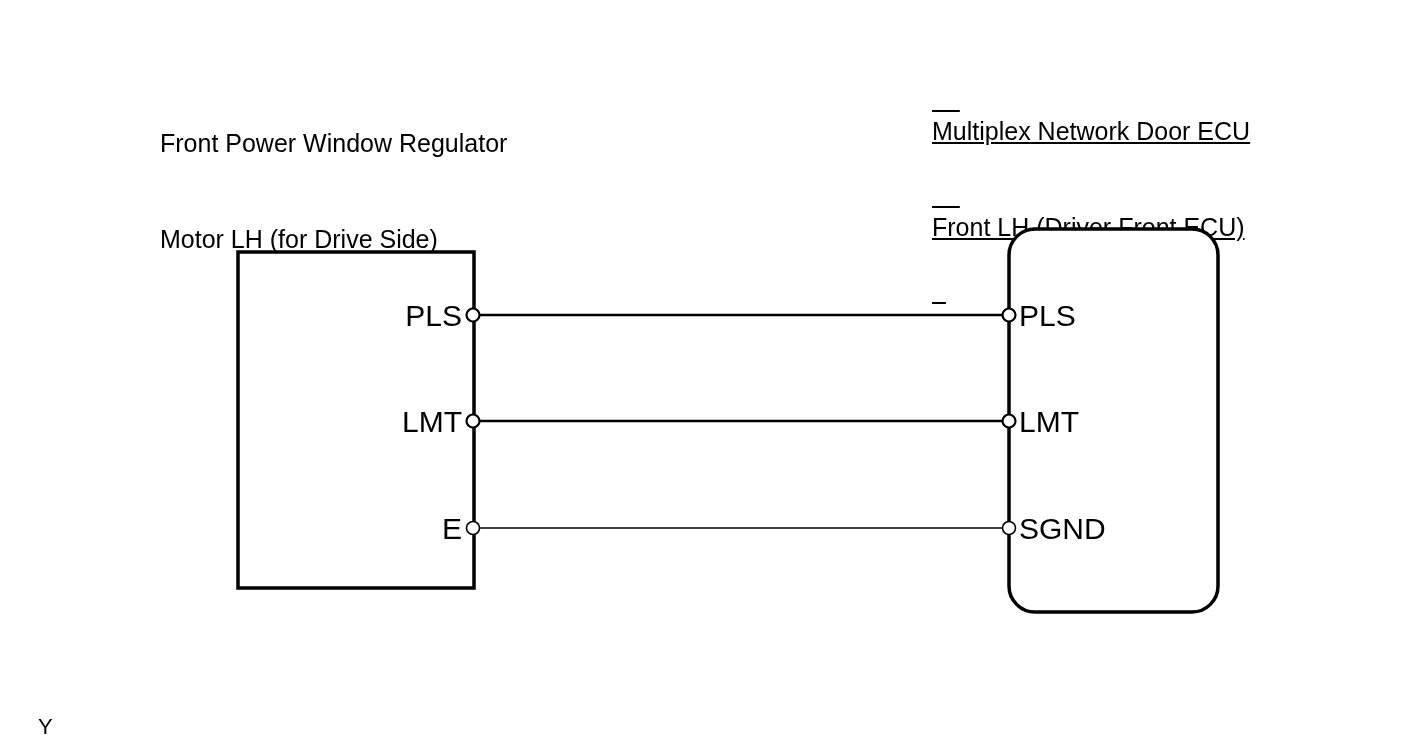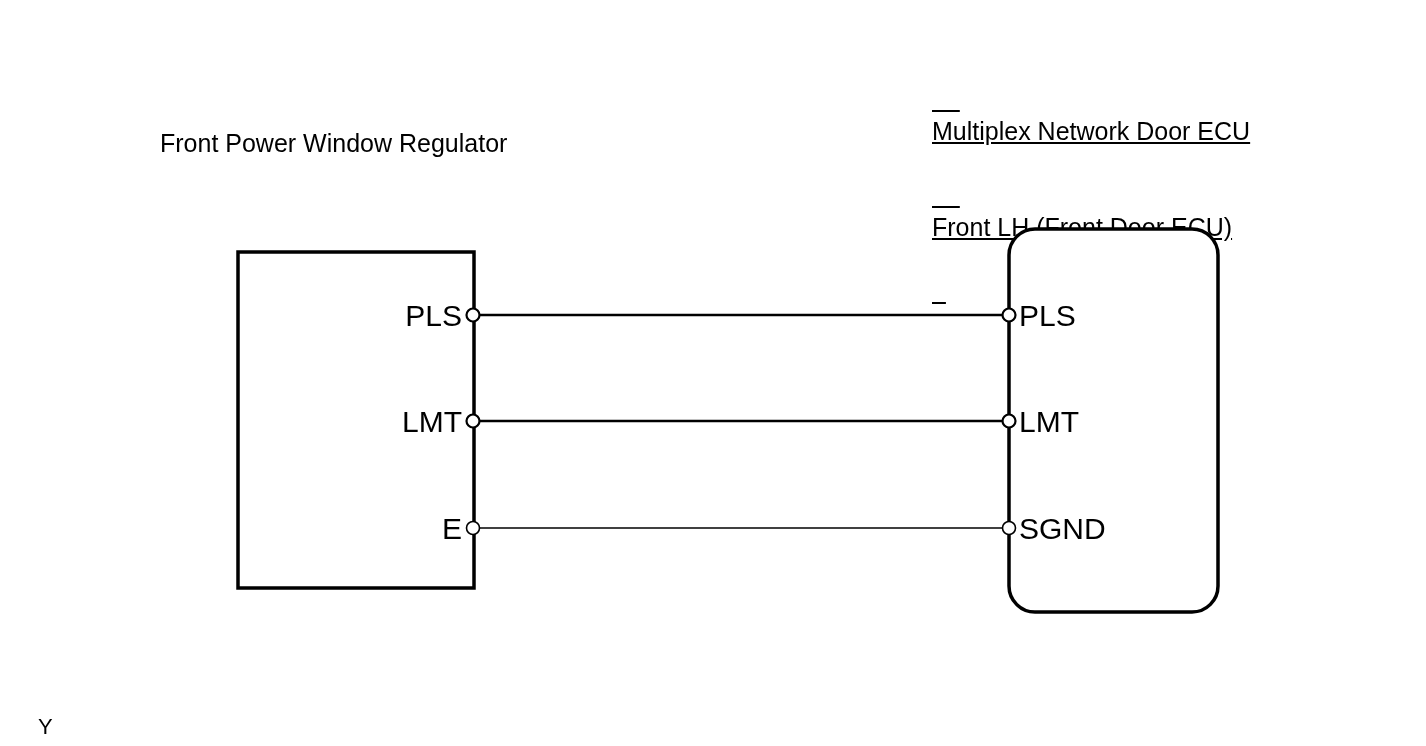--- a/index.html
+++ b/index.html
@@ -59,25 +59,26 @@
     color: #000000;
   }
 </style>
 </head>
 <body>
 
 <div id="diagram-root">
 
   <div class="title-block" id="title-left">
     <span class="title-line">Front Power Window Regulator</span>
+    <span class="title-line">Motor LH (for Drive Side)</span>
   </div>
 
   <div class="title-block" id="title-right">
     <span class="title-line">Multiplex Network Door ECU</span>
-    <span class="title-line">Front LH (Front Door ECU)</span>
+    <span class="title-line">Front LH (Driver Front ECU)</span>
   </div>
 
   <svg id="diagram-svg" viewBox="0 0 1426 746">
 
     <rect x="238" y="252" width="236" height="336" fill="#ffffff" stroke="#000000" stroke-width="3.5"></rect>
 
     <rect x="1009" y="229" width="209" height="383" rx="26" ry="26" fill="#ffffff" stroke="#000000" stroke-width="3.5"></rect>
 
     <line x1="473" y1="315" x2="1009" y2="315" stroke="#000000" stroke-width="2.4"></line>
 

